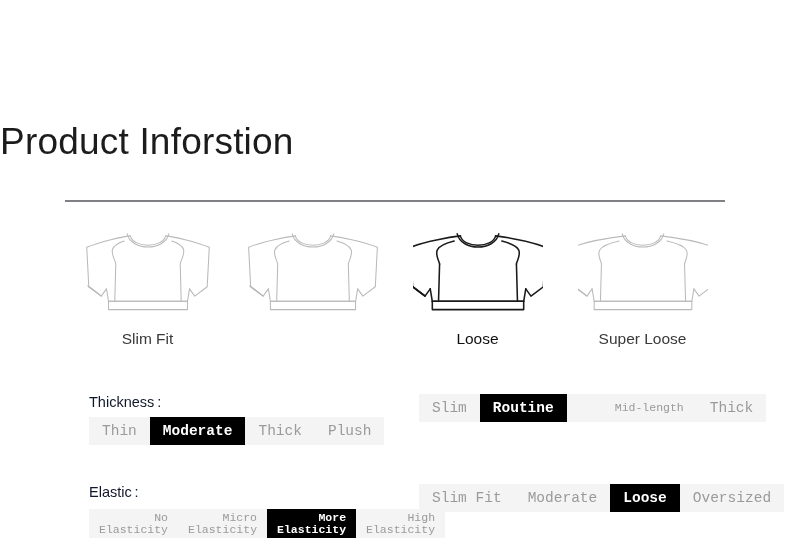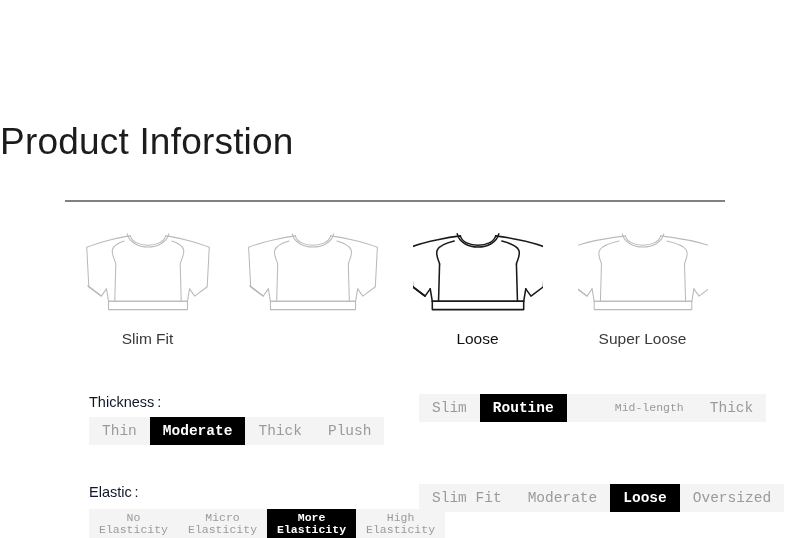--- a/index.html
+++ b/index.html
@@ -118,21 +118,21 @@
     padding-left: 48px;
   }
   .chip.selected {
     background: #000000;
     color: #ffffff;
     font-weight: bold;
   }
   .chip .stack {
     display: flex;
     flex-direction: column;
-    align-items: center;
+    align-items: flex-end;
     justify-content: center;
     line-height: 1.05;
   }
   .chip.two {
     font-size: 11.5px;
     padding: 0 10px;
   }
   .chip.two.selected {
     font-weight: bold;
   }

